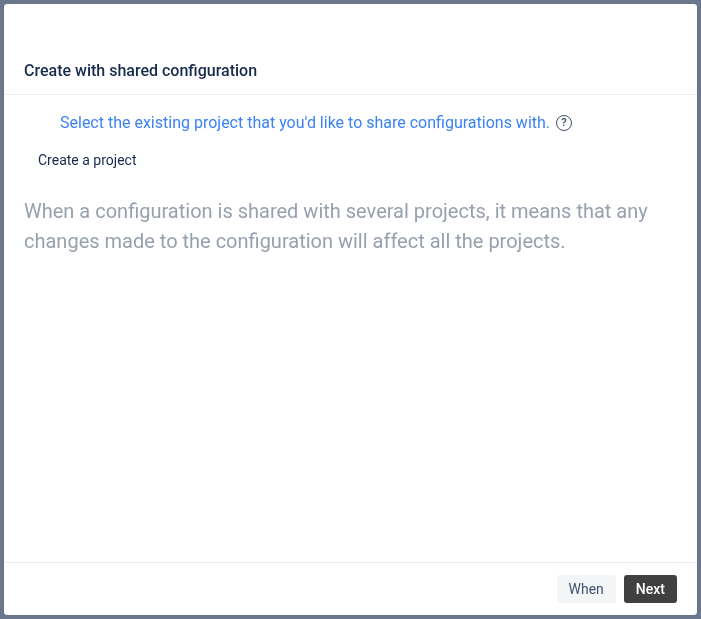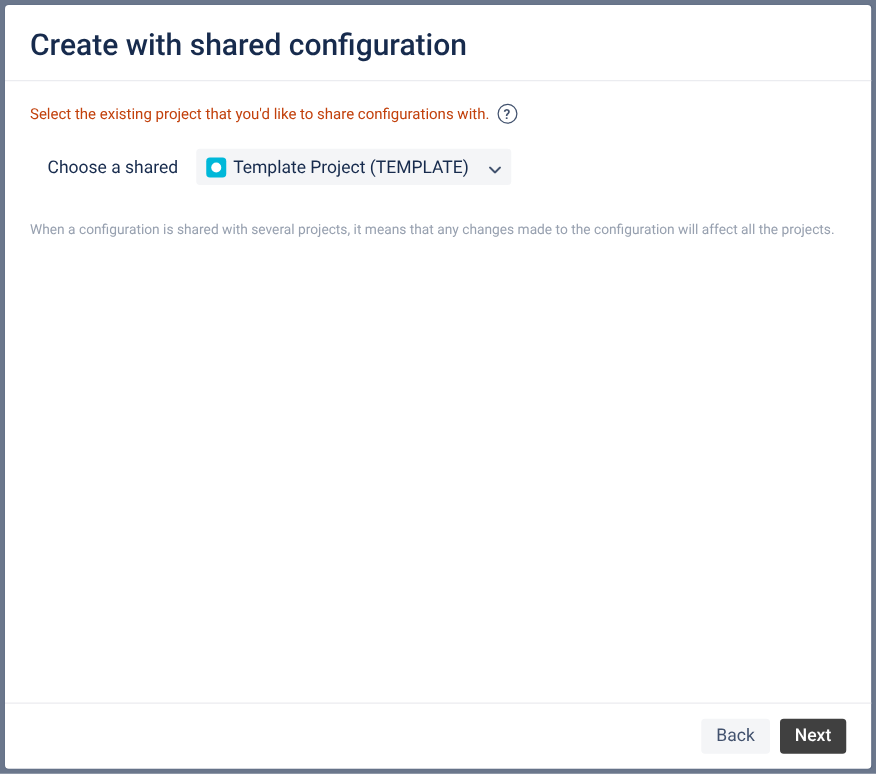--- a/index.html
+++ b/index.html
@@ -23,37 +23,39 @@
       border-radius: 3px;
       display: flex;
       flex-direction: column;
       box-shadow: 0 0 1px rgba(9, 30, 66, 0.31);
     }
     .modal-header {
       padding: 18px 20px 14px 20px;
       border-bottom: 1px solid #ebecf0;
     }
     .modal-title {
-      font-size: 24px;
+      font-size: 16px;
       font-weight: 500;
       color: #172b4d;
+      margin-top: 39px;
     }
     .modal-body {
       padding: 18px 20px;
       flex: 1;
     }
     .instruction-row {
       display: flex;
       align-items: center;
       gap: 6px;
       margin-bottom: 20px;
     }
     .instruction-text {
-      font-size: 12px;
-      color: #c2410c;
+      font-size: 16px;
+      color: #3b82f6;
+      margin-left: 36px;
     }
     .help-icon {
       width: 16px;
       height: 16px;
       border: 1.5px solid #42526e;
       border-radius: 50%;
       display: inline-flex;
       align-items: center;
       justify-content: center;
       font-size: 11px;
@@ -101,21 +103,21 @@
     .project-name {
       font-size: 14px;
       color: #172b4d;
       flex: 1;
     }
     .chevron {
       color: #42526e;
       margin-left: 10px;
     }
     .warning-text {
-      font-size: 11px;
+      font-size: 20px;
       color: #97a0af;
       line-height: 1.5;
     }
     .modal-footer {
       border-top: 1px solid #ebecf0;
       padding: 12px 20px;
       display: flex;
       justify-content: flex-end;
       align-items: center;
       gap: 8px;
@@ -148,32 +150,21 @@
 <div class="modal">
   <div class="modal-header">
     <h1 class="modal-title">Create with shared configuration</h1>
   </div>
   <div class="modal-body">
     <div class="instruction-row">
       <span class="instruction-text">Select the existing project that you'd like to share configurations with.</span>
       <span class="help-icon">?</span>
     </div>
     <div class="selector-row">
-      <span class="selector-label">Choose a shared</span>
-      <div class="project-select">
-        <span class="project-icon">
-          <span class="project-icon-inner"></span>
-        </span>
-        <span class="project-name">Template Project (TEMPLATE)</span>
-        <span class="chevron">
-          <svg width="10" height="6" viewBox="0 0 10 6" fill="none">
-            <path d="M1 1L5 5L9 1" stroke="currentColor" stroke-width="1.5" stroke-linecap="round" stroke-linejoin="round"></path>
-          </svg>
-        </span>
-      </div>
+      <span class="selector-label">Create a project</span>
     </div>
     <p class="warning-text">When a configuration is shared with several projects, it means that any changes made to the configuration will affect all the projects.</p>
   </div>
   <div class="modal-footer">
-    <button class="btn btn-back">Back</button>
+    <button class="btn btn-back">When</button>
     <button class="btn btn-next">Next</button>
   </div>
 </div>
 
 </body></html>

